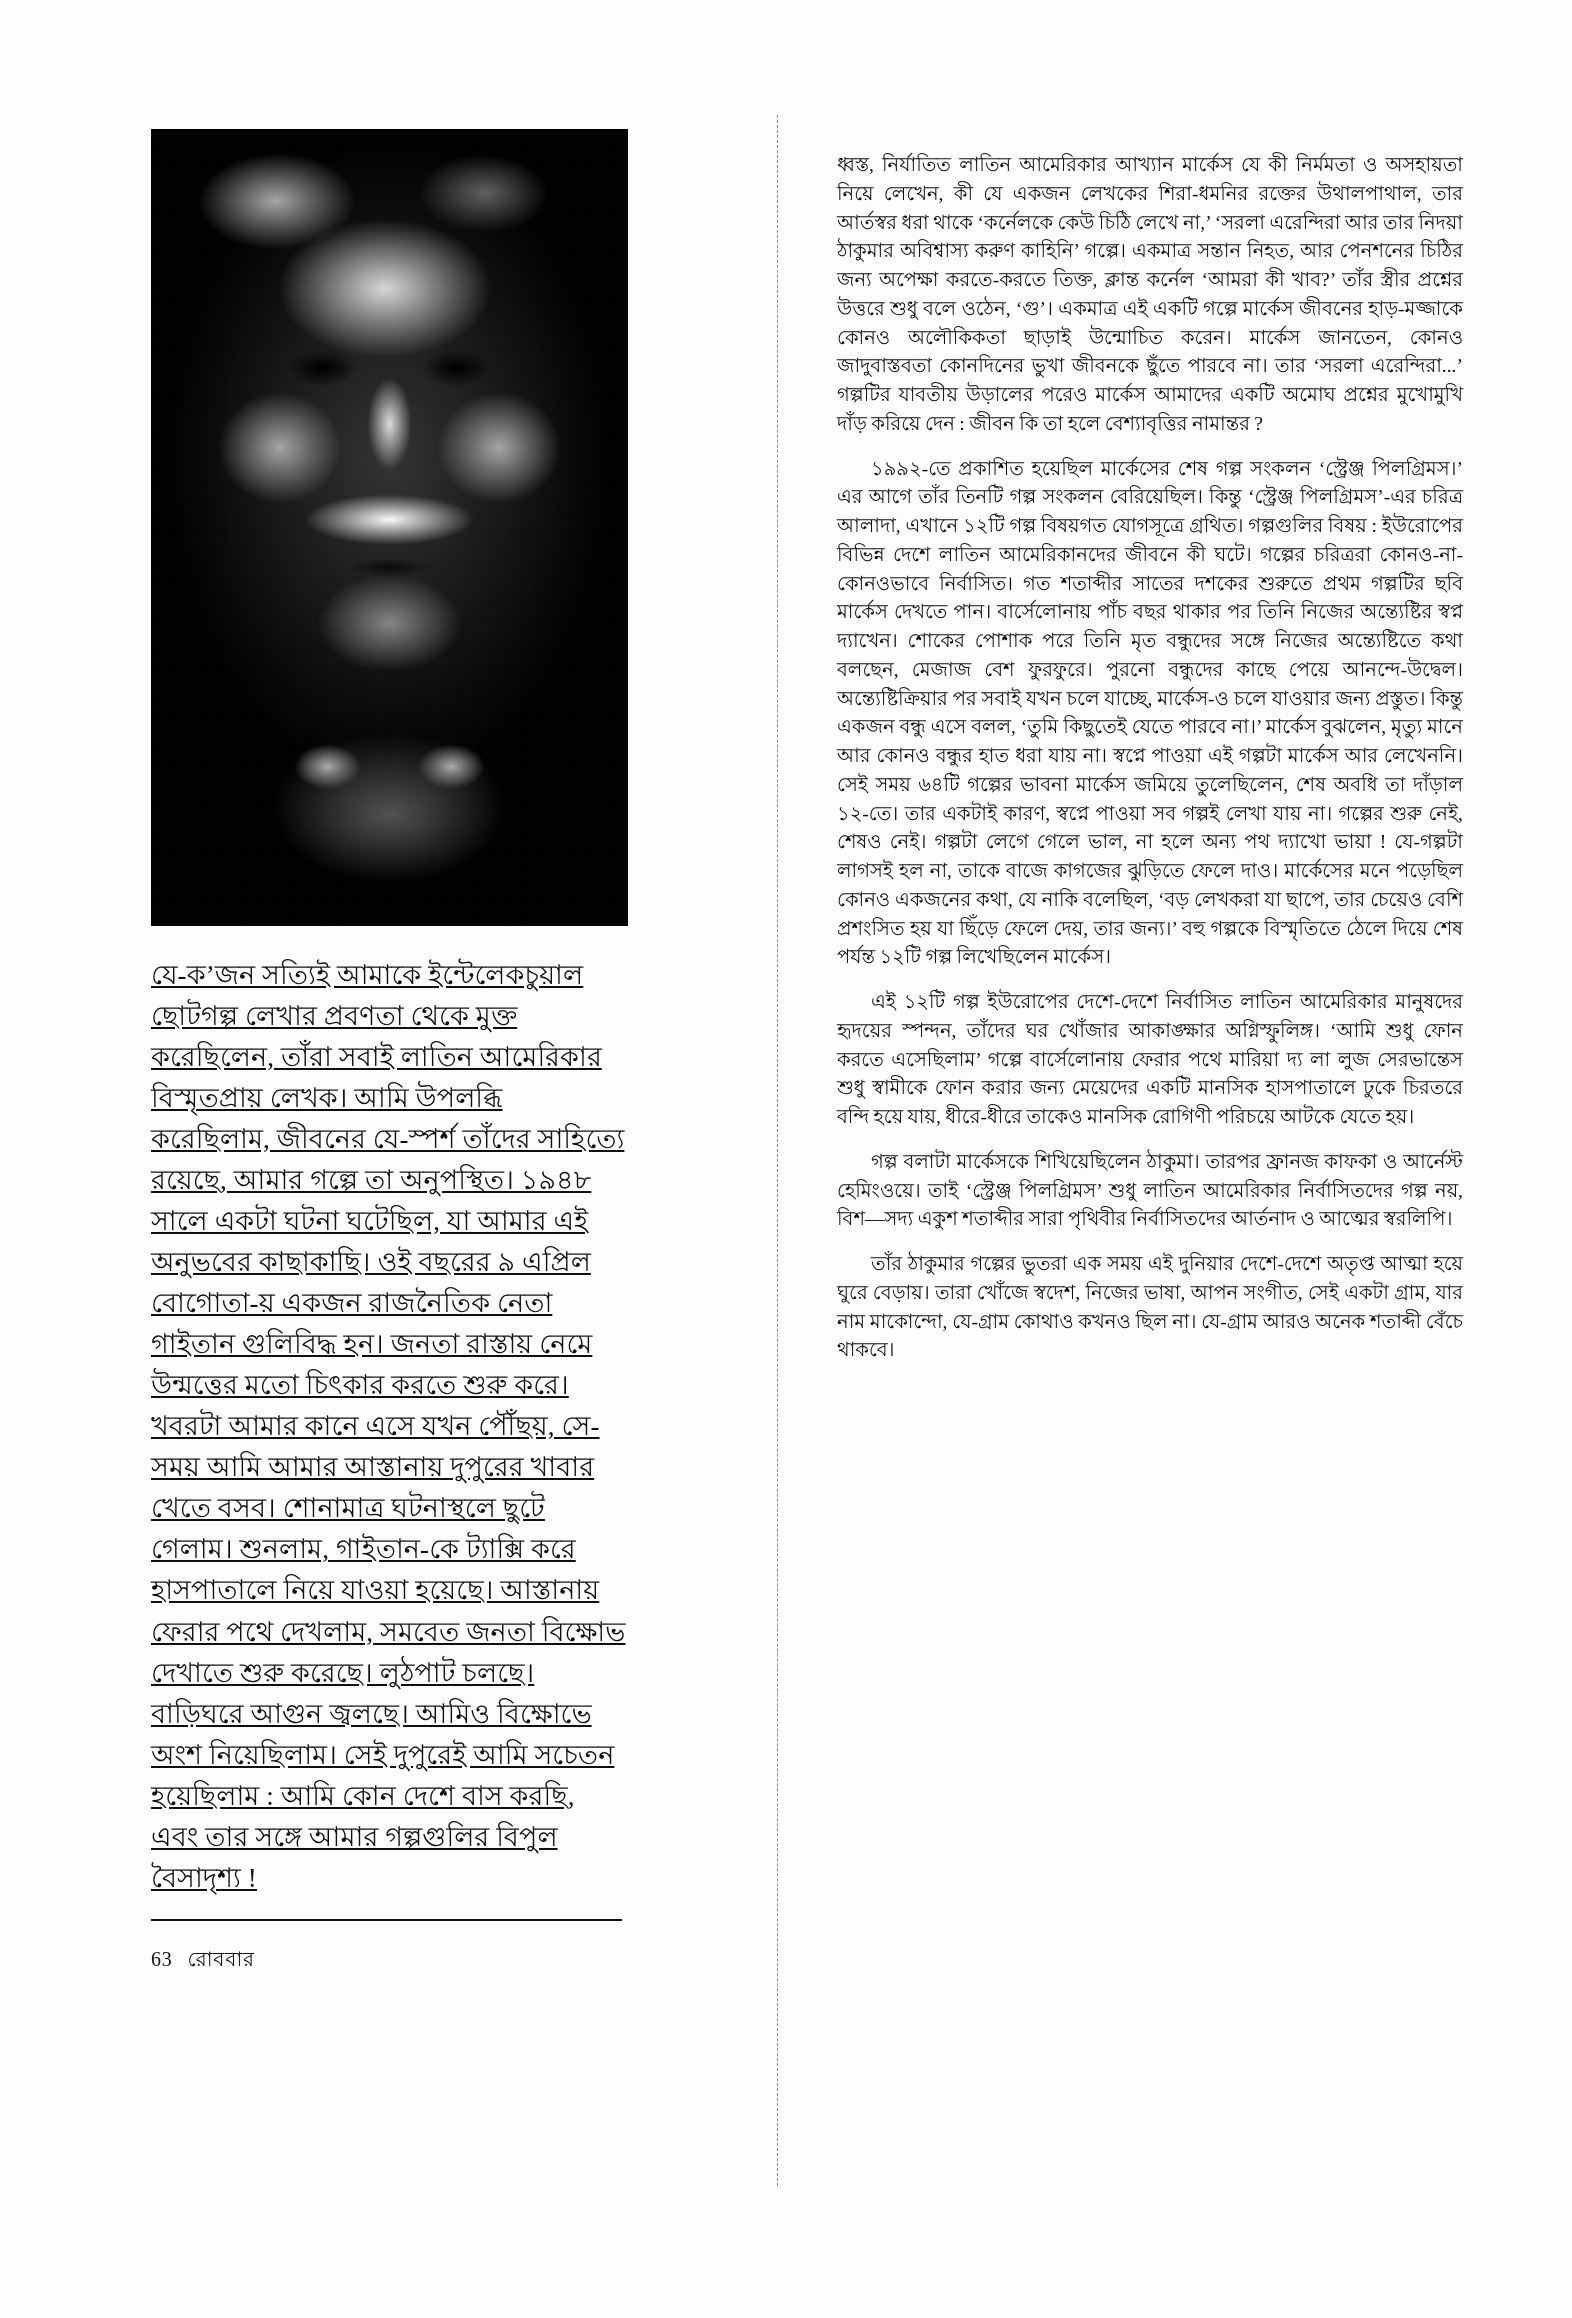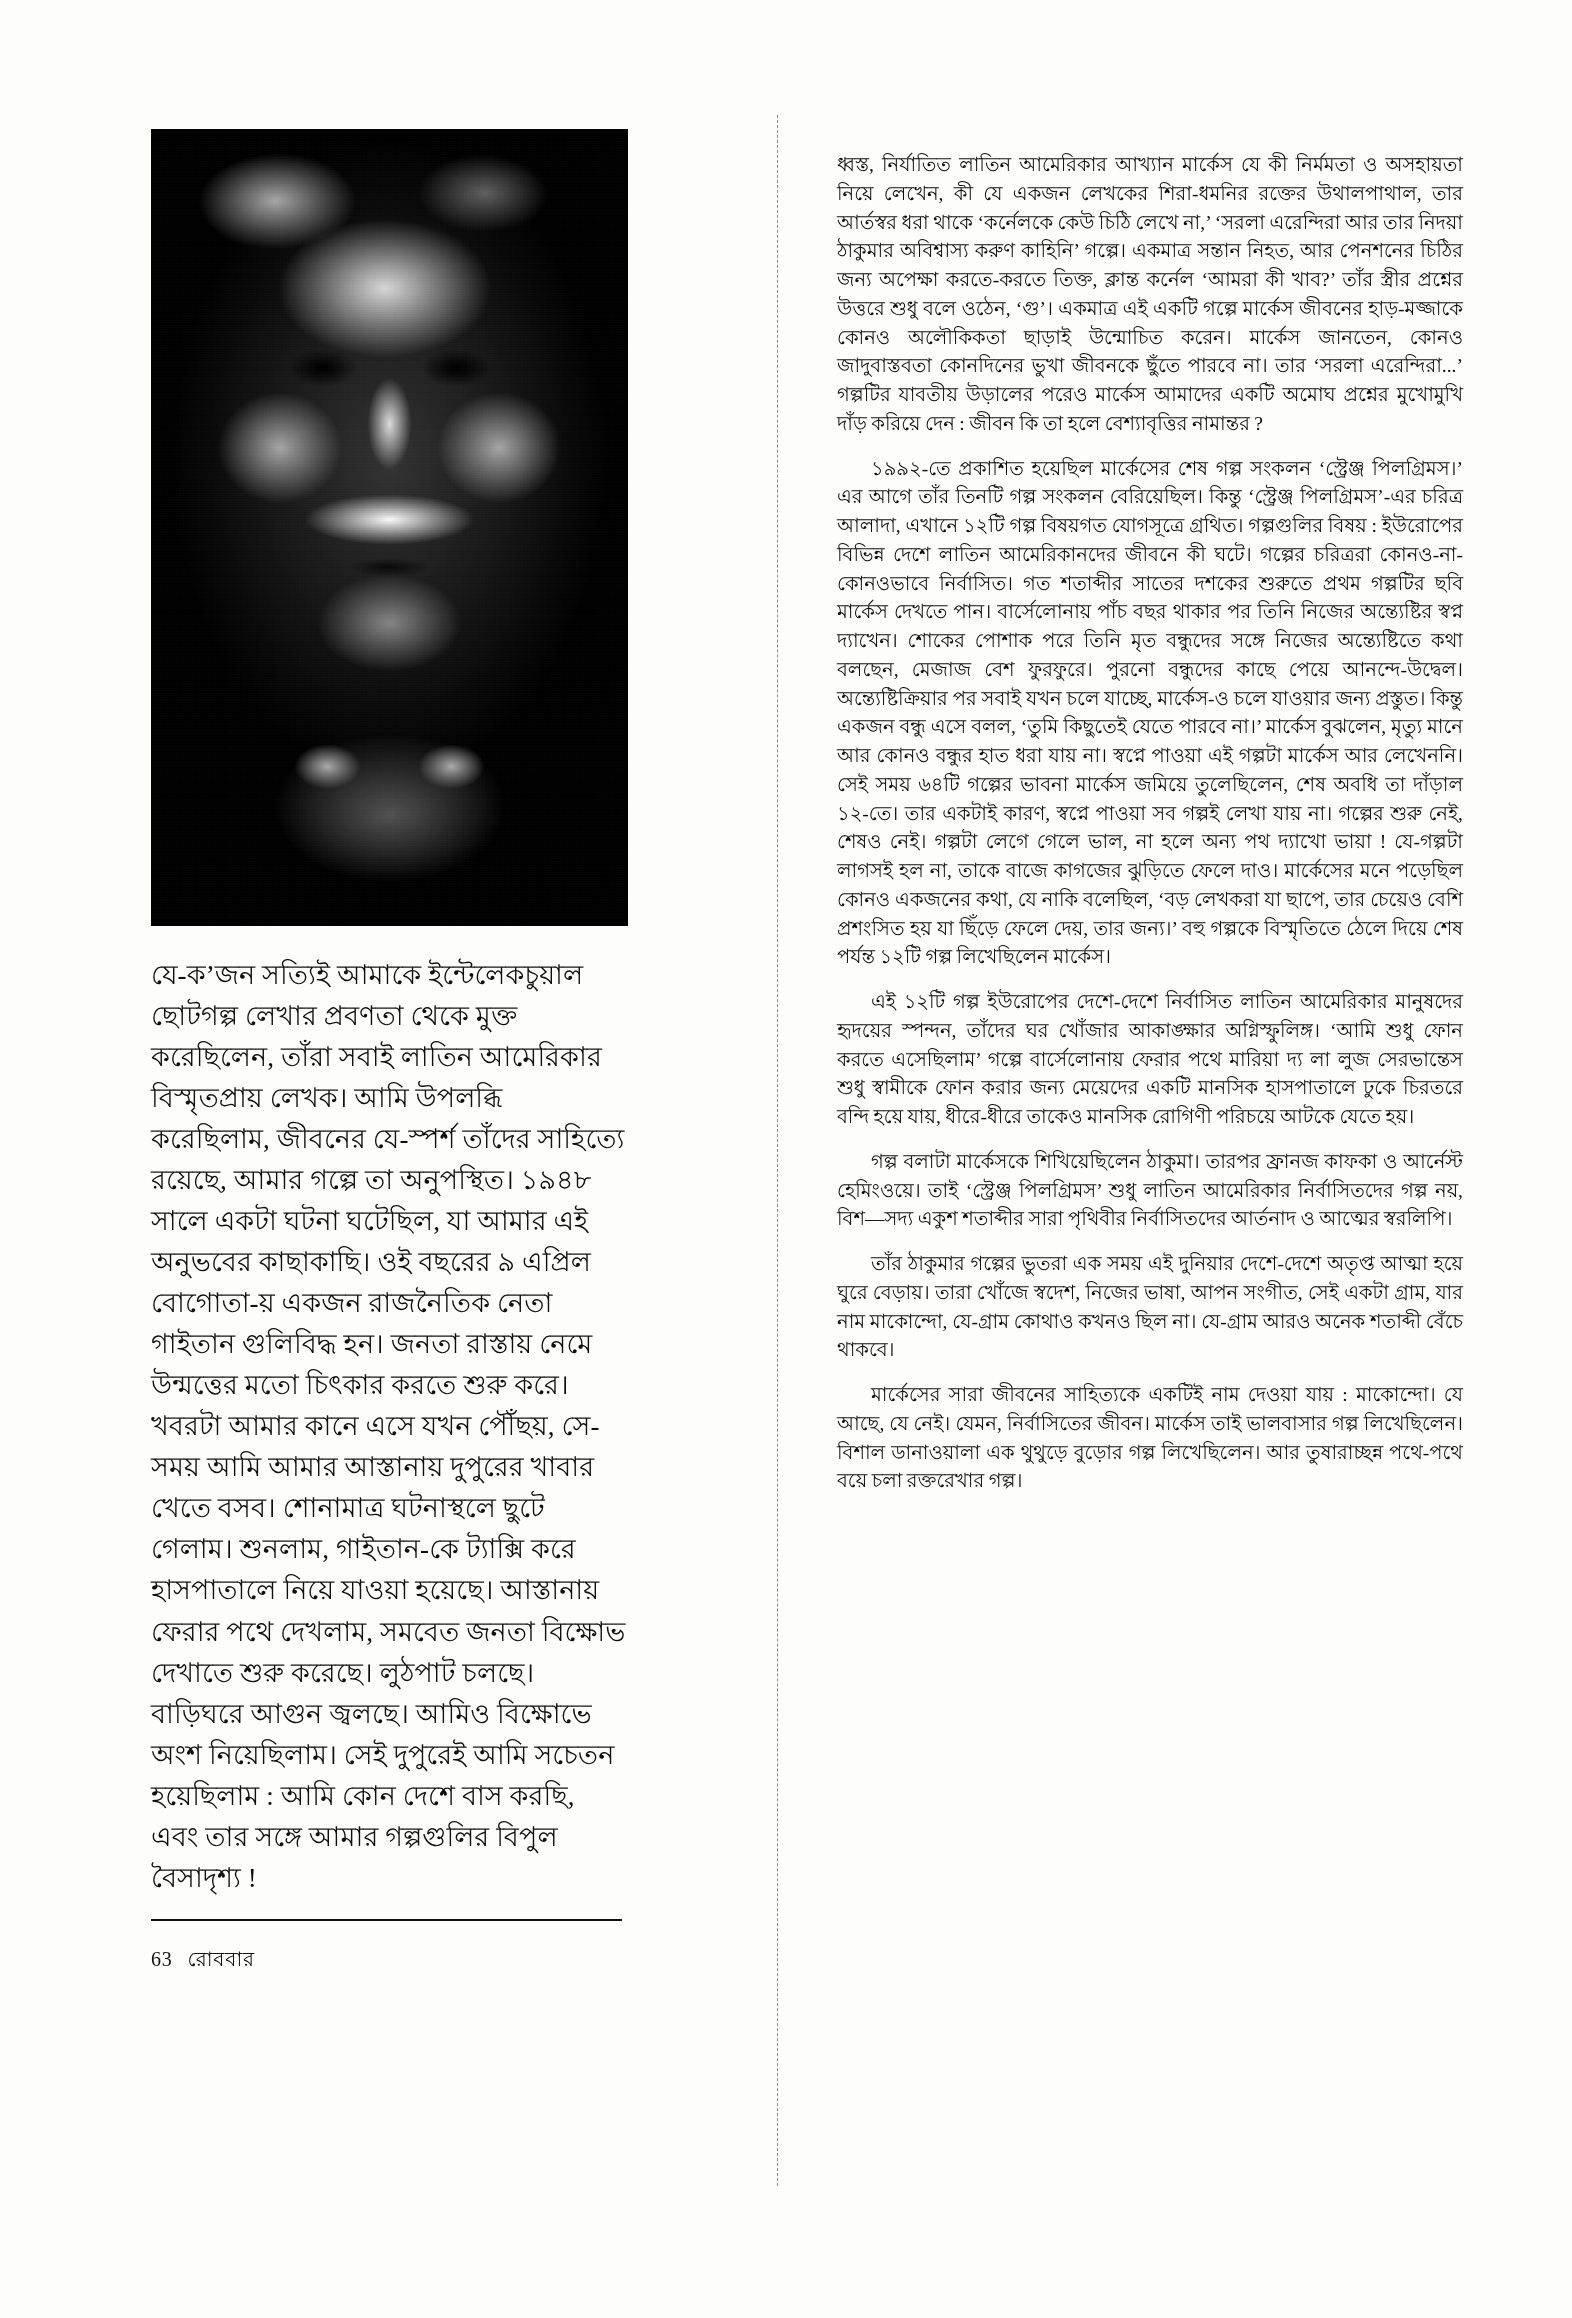--- a/index.html
+++ b/index.html
@@ -79,20 +79,21 @@
 
   .pull-quote {
     margin-top: 29px;
     font-family: "Liberation Serif", serif;
     font-size: 27px;
     line-height: 1.52;
     color: #0f0f0f;
     letter-spacing: 0.1px;
     text-align: left;
     font-weight: 400;
+    text-decoration: underline;
   }
 
   .left-rule {
     margin-top: 20px;
     width: 471px;
     height: 2.3px;
     background: #111;
   }
 
   .folio {
@@ -158,18 +159,17 @@
 
   <div class="divider"></div>
 
   <div class="right-col">
     <div class="body-text">
       <p>ধ্বস্ত, নির্যাতিত লাতিন আমেরিকার আখ্যান মার্কেস যে কী নির্মমতা ও অসহায়তা নিয়ে লেখেন, কী যে একজন লেখকের শিরা-ধমনির রক্তের উথালপাথাল, তার আর্তস্বর ধরা থাকে ‘কর্নেলকে কেউ চিঠি লেখে না,’ ‘সরলা এরেন্দিরা আর তার নিদয়া ঠাকুমার অবিশ্বাস্য করুণ কাহিনি’ গল্পে। একমাত্র সন্তান নিহত, আর পেনশনের চিঠির জন্য অপেক্ষা করতে-করতে তিক্ত, ক্লান্ত কর্নেল ‘আমরা কী খাব?’ তাঁর স্ত্রীর প্রশ্নের উত্তরে শুধু বলে ওঠেন, ‘গু’। একমাত্র এই একটি গল্পে মার্কেস জীবনের হাড়-মজ্জাকে কোনও অলৌকিকতা ছাড়াই উন্মোচিত করেন। মার্কেস জানতেন, কোনও জাদুবাস্তবতা কোনদিনের ভুখা জীবনকে ছুঁতে পারবে না। তার ‘সরলা এরেন্দিরা...’ গল্পটির যাবতীয় উড়ালের পরেও মার্কেস আমাদের একটি অমোঘ প্রশ্নের মুখোমুখি দাঁড় করিয়ে দেন : জীবন কি তা হলে বেশ্যাবৃত্তির নামান্তর ?</p>
       <p class="indent">১৯৯২-তে প্রকাশিত হয়েছিল মার্কেসের শেষ গল্প সংকলন ‘স্ট্রেঞ্জ পিলগ্রিমস।’ এর আগে তাঁর তিনটি গল্প সংকলন বেরিয়েছিল। কিন্তু ‘স্ট্রেঞ্জ পিলগ্রিমস’-এর চরিত্র আলাদা, এখানে ১২টি গল্প বিষয়গত যোগসূত্রে গ্রথিত। গল্পগুলির বিষয় : ইউরোপের বিভিন্ন দেশে লাতিন আমেরিকানদের জীবনে কী ঘটে। গল্পের চরিত্ররা কোনও-না-কোনওভাবে নির্বাসিত। গত শতাব্দীর সাতের দশকের শুরুতে প্রথম গল্পটির ছবি মার্কেস দেখতে পান। বার্সেলোনায় পাঁচ বছর থাকার পর তিনি নিজের অন্ত্যেষ্টির স্বপ্ন দ্যাখেন। শোকের পোশাক পরে তিনি মৃত বন্ধুদের সঙ্গে নিজের অন্ত্যেষ্টিতে কথা বলছেন, মেজাজ বেশ ফুরফুরে। পুরনো বন্ধুদের কাছে পেয়ে আনন্দে-উদ্বেল। অন্ত্যেষ্টিক্রিয়ার পর সবাই যখন চলে যাচ্ছে, মার্কেস-ও চলে যাওয়ার জন্য প্রস্তুত। কিন্তু একজন বন্ধু এসে বলল, ‘তুমি কিছুতেই যেতে পারবে না।’ মার্কেস বুঝলেন, মৃত্যু মানে আর কোনও বন্ধুর হাত ধরা যায় না। স্বপ্নে পাওয়া এই গল্পটা মার্কেস আর লেখেননি। সেই সময় ৬৪টি গল্পের ভাবনা মার্কেস জমিয়ে তুলেছিলেন, শেষ অবধি তা দাঁড়াল ১২-তে। তার একটাই কারণ, স্বপ্নে পাওয়া সব গল্পই লেখা যায় না। গল্পের শুরু নেই, শেষও নেই। গল্পটা লেগে গেলে ভাল, না হলে অন্য পথ দ্যাখো ভায়া ! যে-গল্পটা লাগসই হল না, তাকে বাজে কাগজের ঝুড়িতে ফেলে দাও। মার্কেসের মনে পড়েছিল কোনও একজনের কথা, যে নাকি বলেছিল, ‘বড় লেখকরা যা ছাপে, তার চেয়েও বেশি প্রশংসিত হয় যা ছিঁড়ে ফেলে দেয়, তার জন্য।’ বহু গল্পকে বিস্মৃতিতে ঠেলে দিয়ে শেষ পর্যন্ত ১২টি গল্প লিখেছিলেন মার্কেস।</p>
       <p class="indent">এই ১২টি গল্প ইউরোপের দেশে-দেশে নির্বাসিত লাতিন আমেরিকার মানুষদের হৃদয়ের স্পন্দন, তাঁদের ঘর খোঁজার আকাঙ্ক্ষার অগ্নিস্ফুলিঙ্গ। ‘আমি শুধু ফোন করতে এসেছিলাম’ গল্পে বার্সেলোনায় ফেরার পথে মারিয়া দ্য লা লুজ সেরভান্তেস শুধু স্বামীকে ফোন করার জন্য মেয়েদের একটি মানসিক হাসপাতালে ঢুকে চিরতরে বন্দি হয়ে যায়, ধীরে-ধীরে তাকেও মানসিক রোগিণী পরিচয়ে আটকে যেতে হয়।</p>
       <p class="indent">গল্প বলাটা মার্কেসকে শিখিয়েছিলেন ঠাকুমা। তারপর ফ্রানজ কাফকা ও আর্নেস্ট হেমিংওয়ে। তাই ‘স্ট্রেঞ্জ পিলগ্রিমস’ শুধু লাতিন আমেরিকার নির্বাসিতদের গল্প নয়, বিশ—সদ্য একুশ শতাব্দীর সারা পৃথিবীর নির্বাসিতদের আর্তনাদ ও আত্মের স্বরলিপি।</p>
       <p class="indent">তাঁর ঠাকুমার গল্পের ভুতরা এক সময় এই দুনিয়ার দেশে-দেশে অতৃপ্ত আত্মা হয়ে ঘুরে বেড়ায়। তারা খোঁজে স্বদেশ, নিজের ভাষা, আপন সংগীত, সেই একটা গ্রাম, যার নাম মাকোন্দো, যে-গ্রাম কোথাও কখনও ছিল না। যে-গ্রাম আরও অনেক শতাব্দী বেঁচে থাকবে।</p>
-      <p class="indent">মার্কেসের সারা জীবনের সাহিত্যকে একটিই নাম দেওয়া যায় : মাকোন্দো। যে আছে, যে নেই। যেমন, নির্বাসিতের জীবন। মার্কেস তাই ভালবাসার গল্প লিখেছিলেন। বিশাল ডানাওয়ালা এক থুথুড়ে বুড়োর গল্প লিখেছিলেন। আর তুষারাচ্ছন্ন পথে-পথে বয়ে চলা রক্তরেখার গল্প।</p>
     </div>
   </div>
 
 </div>
 
 
 </body></html>

